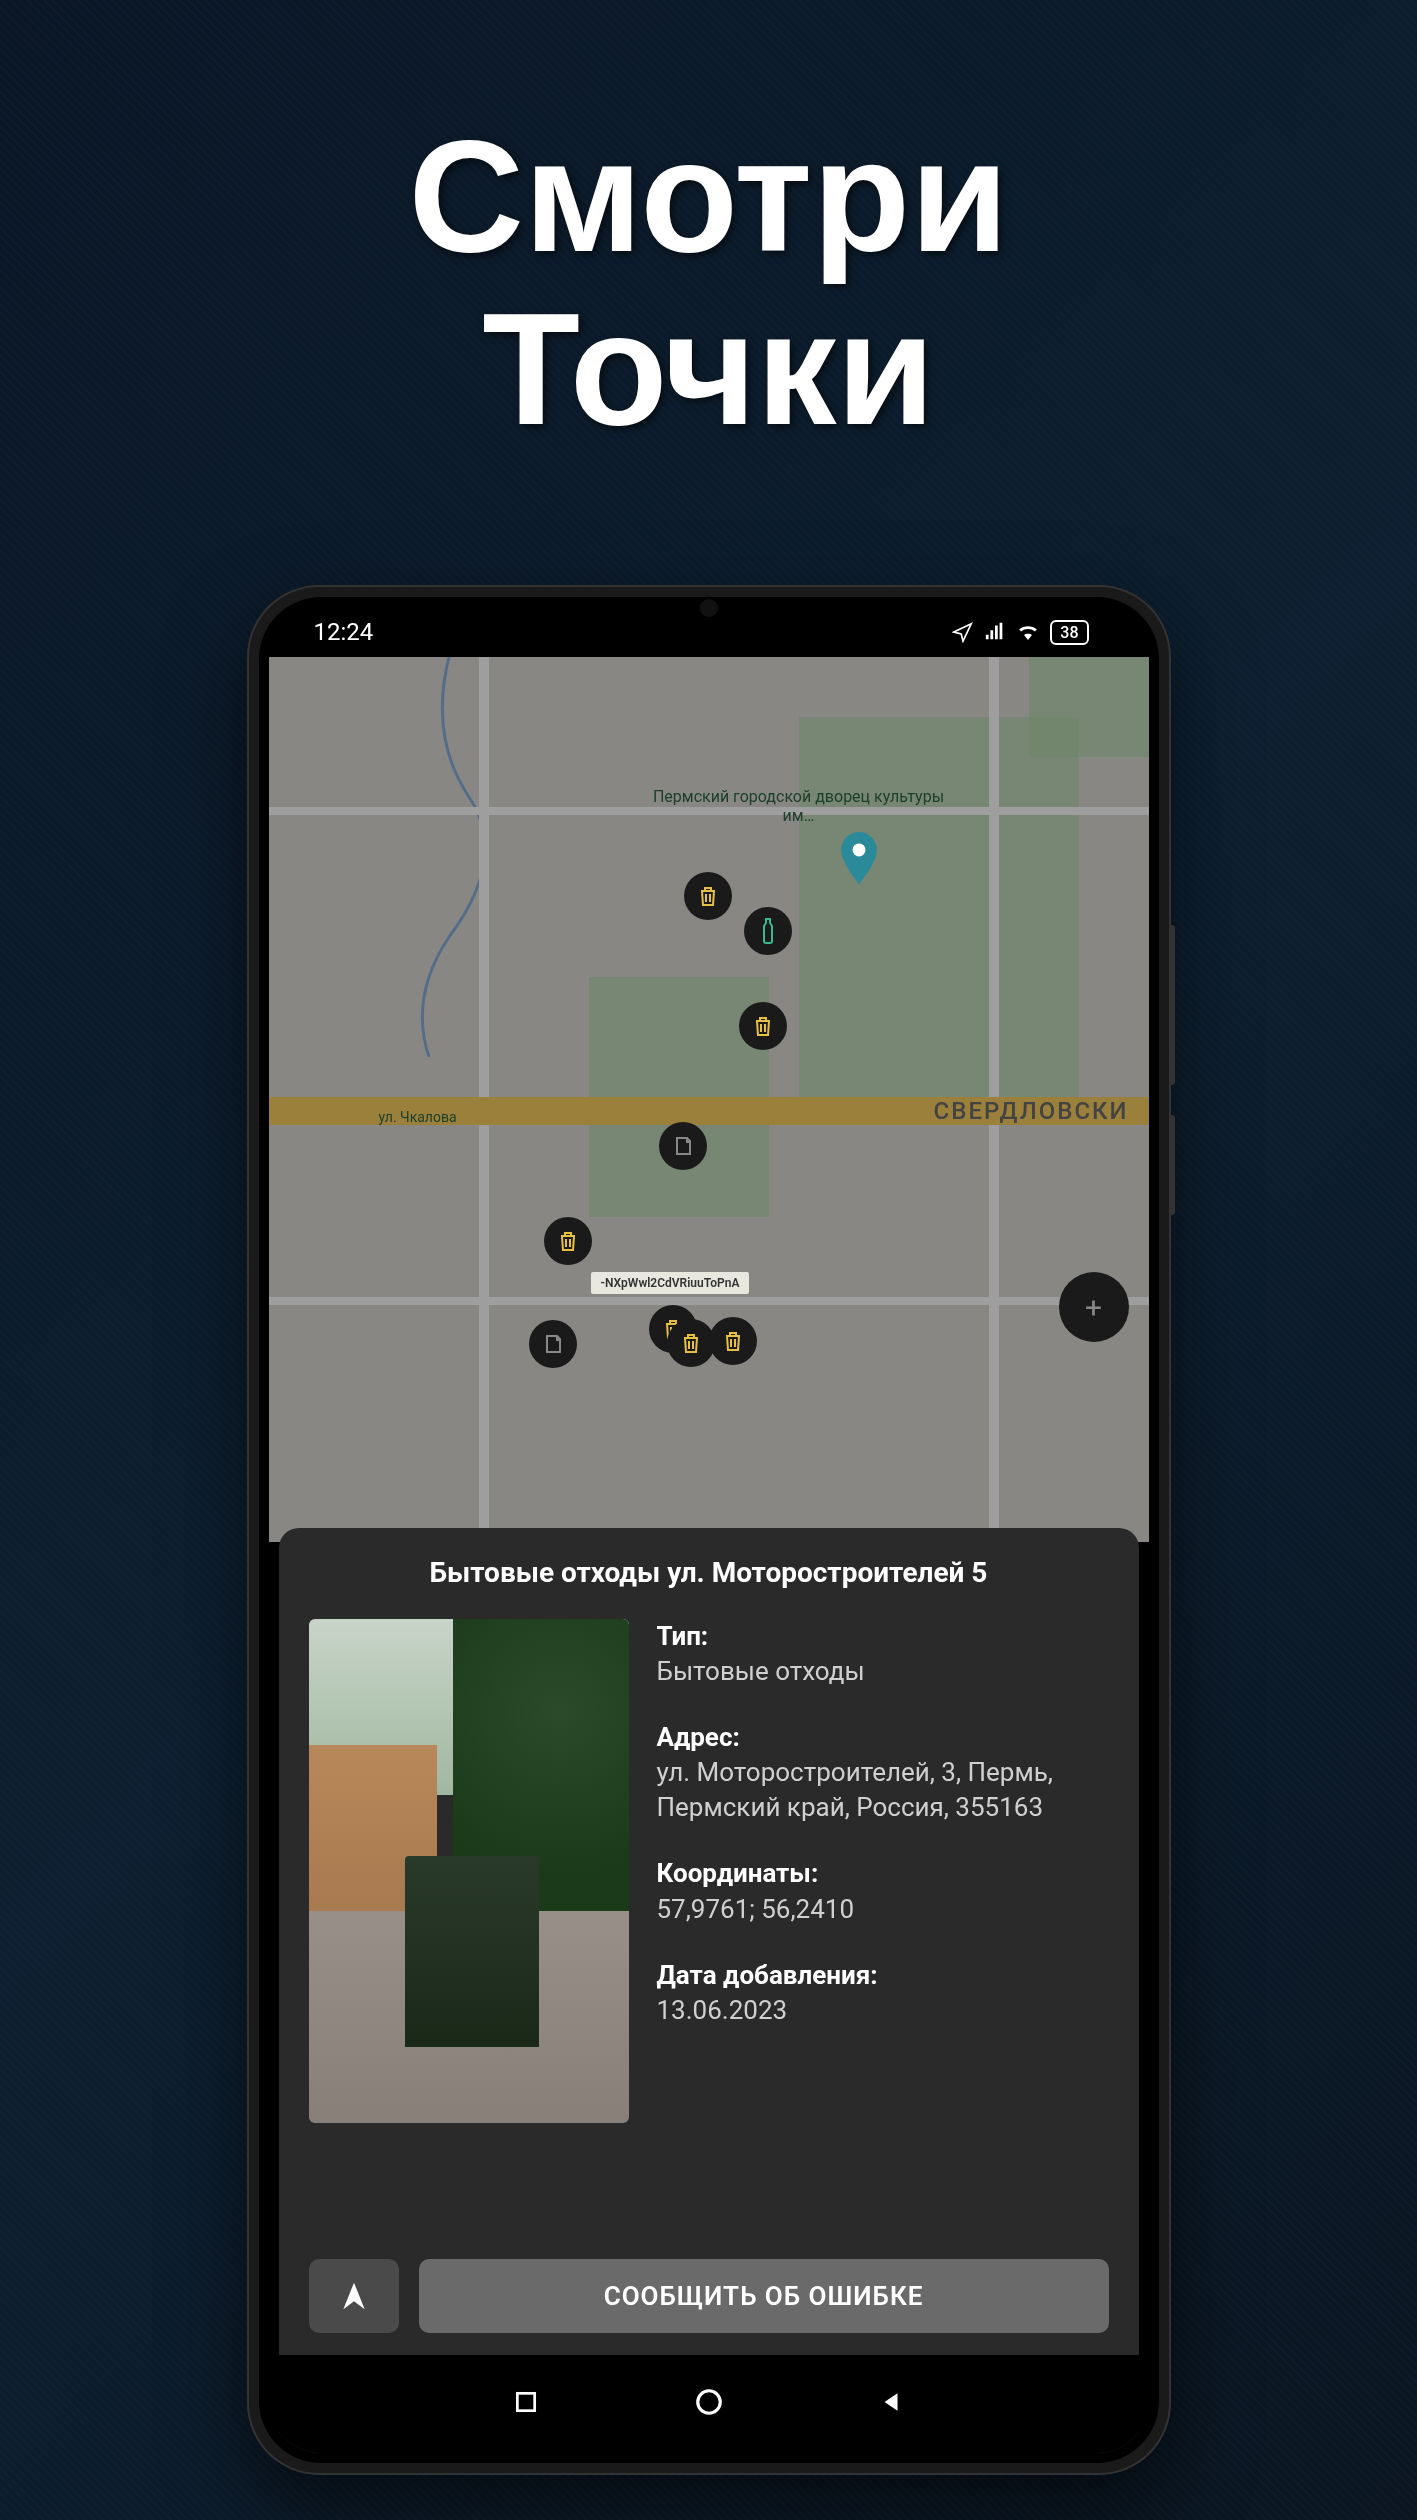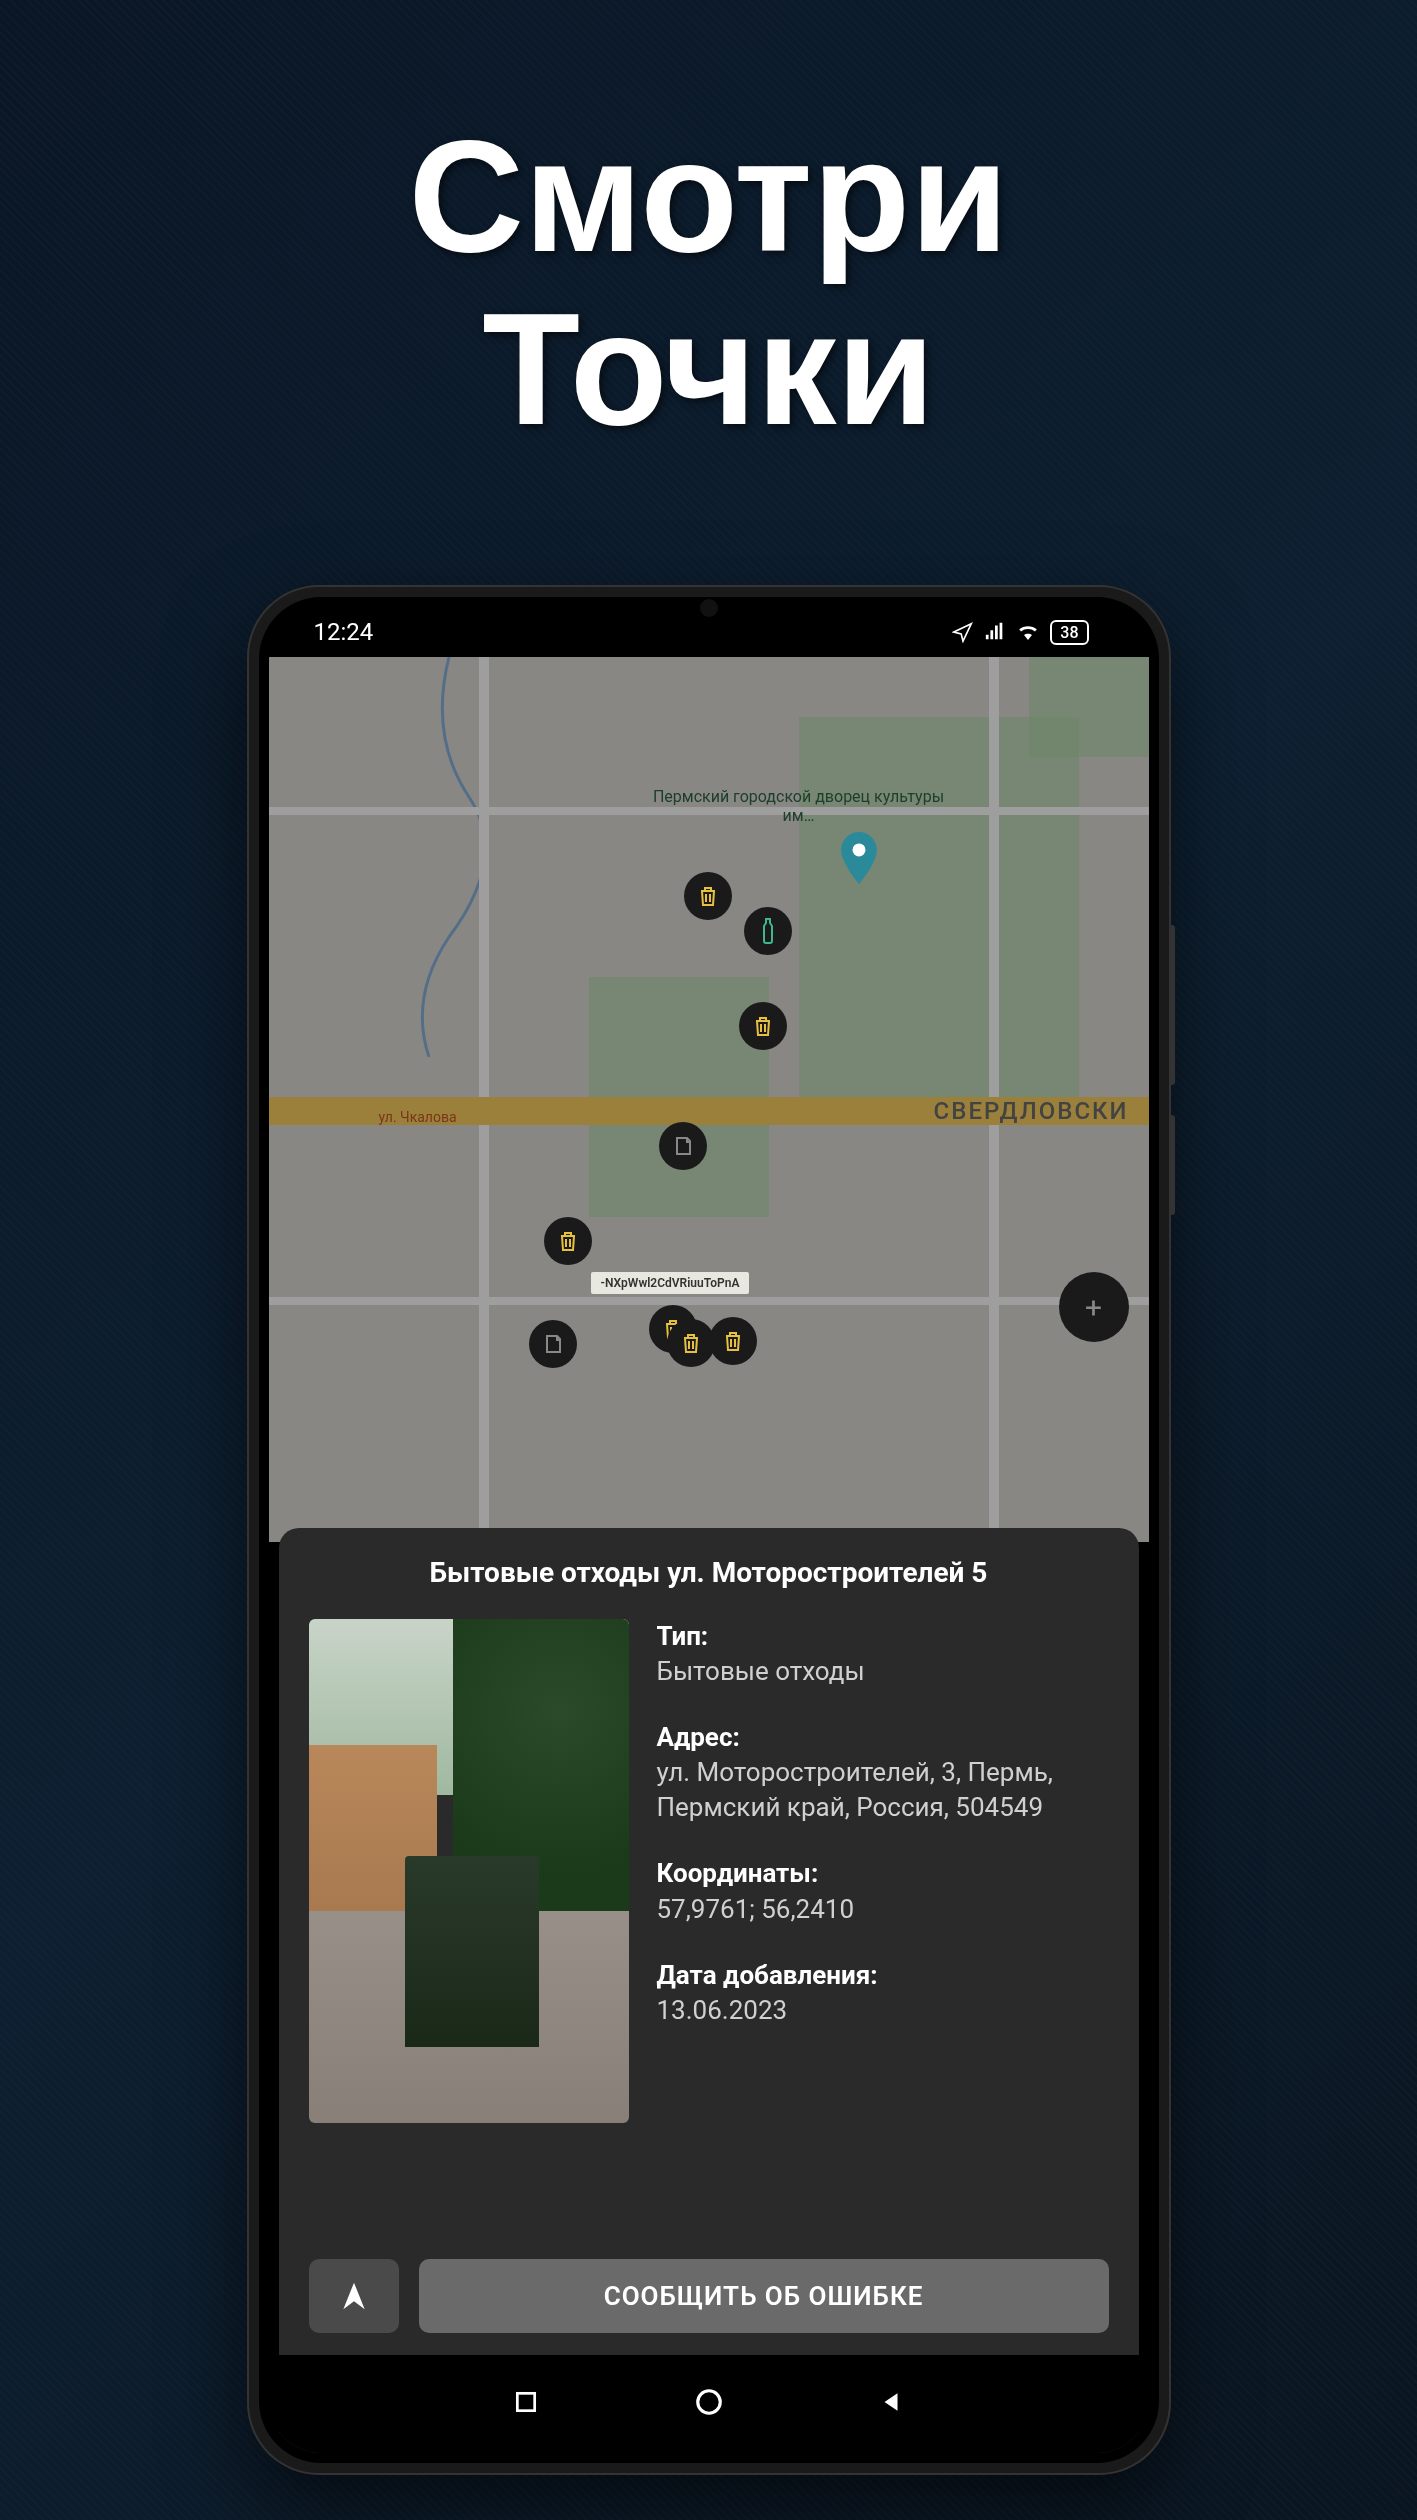--- a/index.html
+++ b/index.html
@@ -129,21 +129,21 @@
 }
 
 .map-label {
   position: absolute;
   color: #14532d;
   font-size: 16px;
   text-align: center;
 }
 .poi-culture { top: 130px; left: 380px; width: 300px; }
 .city-label { top: 440px; right: 20px; color: #5a5a5a; font-size: 24px; letter-spacing: 2px; font-weight: 500; }
-.street-label { top: 452px; left: 110px; color: #c2410c; font-size: 14px; }
+.street-label { top: 452px; left: 110px; color: #14532d; font-size: 14px; }
 
 .map-marker {
   position: absolute;
   width: 48px;
   height: 48px;
   background: #1a1a1a;
   border-radius: 50%;
   display: flex;
   align-items: center;
   justify-content: center;
@@ -401,21 +401,21 @@
             <div class="photo-sky"></div>
             <div class="photo-building"></div>
             <div class="photo-tree"></div>
             <div class="photo-ground"></div>
             <div class="photo-bin"></div>
           </div>
           <div class="detail-info">
             <div class="label">Тип:</div>
             <div class="val">Бытовые отходы</div>
             <div class="label">Адрес:</div>
-            <div class="val">ул. Моторостроителей, 3, Пермь, Пермский край, Россия, 504549</div>
+            <div class="val">ул. Моторостроителей, 3, Пермь, Пермский край, Россия, 355163</div>
             <div class="label">Координаты:</div>
             <div class="val">57,9761; 56,2410</div>
             <div class="label">Дата добавления:</div>
             <div class="val">13.06.2023</div>
           </div>
         </div>
         <div class="sheet-actions">
           <div class="btn-nav">
             <svg width="32" height="32" viewBox="0 0 24 24" fill="#fff">
                 <path d="M12 2l8 20-8-6-8 6 8-20z"></path>

